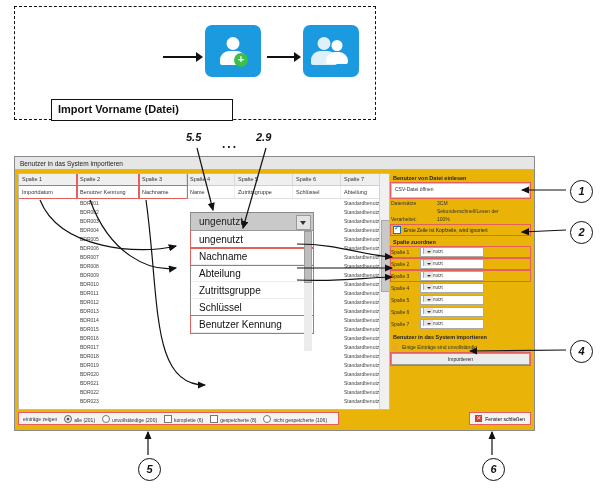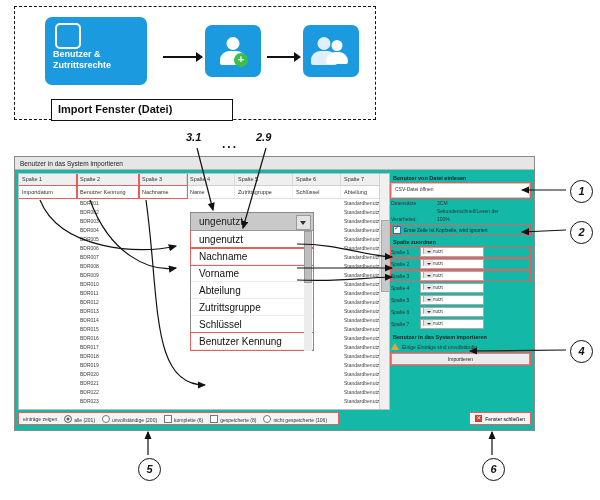--- a/index.html
+++ b/index.html
@@ -22,21 +22,21 @@
   #import-label span{display:block;padding:3px 6px;font-size:11px;font-weight:bold;color:#111;}
 
   
   .person{position:absolute;left:50%;top:50%;transform:translate(-50%,-50%);}
   .p-head{position:absolute;left:50%;top:4px;transform:translateX(-50%);width:13px;height:13px;border-radius:50%;background:#fff;}
   .p-body{position:absolute;left:50%;top:18px;transform:translateX(-50%);width:26px;height:14px;border-radius:9px 9px 2px 2px;background:#fff;}
   .p2{opacity:.85;}
   .plus{position:absolute;right:2px;bottom:2px;width:14px;height:14px;border-radius:50%;background:#3bbf4a;color:#fff;font-size:11px;line-height:13px;text-align:center;font-weight:bold;}
 
   
-  #win{left:14px;top:156px;width:519px;height:273px;background:#14b8a6;border:1px solid #8a8a8a;}
+  #win{left:14px;top:156px;width:519px;height:273px;background:#eab308;border:1px solid #8a8a8a;}
   #win-title{height:13px;background:#e6e6e6;border-bottom:1px solid #b5b5b5;font-size:6.5px;color:#222;padding:3px 0 0 5px;box-sizing:border-box;}
 
   
   #tbl{position:absolute;left:3px;top:16px;width:370px;height:235px;background:#fff;border:1px solid #bdbdbd;overflow:hidden;}
   .hdr-row{display:flex;height:11px;background:#efefef;border-bottom:1px solid #cfcfcf;}
   .hdr-row .c{font-size:5.5px;color:#333;padding:2px 0 0 3px;box-sizing:border-box;border-right:1px solid #d8d8d8;}
   .sub-row{display:flex;height:12px;border-bottom:1px solid #e0e0e0;}
   .sub-row .c{font-size:5.5px;color:#333;padding:3px 0 0 3px;box-sizing:border-box;border-right:1px solid #eee;}
   .c1{width:58px}.c2{width:62px}.c3{width:48px}.c4{width:48px}.c5{width:58px}.c6{width:48px}.c7{width:46px}
   .data-row{display:flex;height:9px;}
@@ -91,27 +91,20 @@
 
   .num-small{position:absolute;font-size:11px;font-weight:bold;font-style:italic;color:#111;}
   .dots{position:absolute;font-size:12px;font-weight:bold;color:#111;letter-spacing:2px;}
 
   svg.overlay{position:absolute;left:0;top:0;width:600px;height:500px;pointer-events:none;}
 </style>
 </head>
 <body>
 
 <div id="top-band" class="abs">
-  <div class="proc-box" id="proc1">
-    <div class="sq"></div>
-    <div class="lbl">
-      <span>Benutzer &amp;</span><br>
-      <span>Zutrittsrechte</span>
-    </div>
-  </div>
   <div class="arrow" id="arr1"></div>
   <div class="proc-box" id="proc2">
     <div class="person">
       <div style="position:relative;width:34px;height:36px;">
         <div class="p-head"></div>
           <div class="p-body"></div>
         <div class="plus">+</div>
       </div>
     </div>
   </div>
@@ -120,21 +113,21 @@
     <div class="person">
       <div style="position:relative;width:36px;height:36px;">
         <div class="p-head p2" style="left:30%;"></div>
           <div class="p-body p2" style="left:30%;"></div>
         <div class="p-head" style="left:66%;top:7px;width:11px;height:11px;"></div>
         <div class="p-body" style="left:66%;top:19px;width:22px;height:12px;"></div>
       </div>
     </div>
   </div>
   <div class="abs" id="import-label">
-    <span>Import Fenster (Datei)</span>
+    <span>Import Vorname (Datei)</span>
   </div>
 </div>
 
 <div id="win" class="abs">
   <div id="win-title">Benutzer in das System importieren</div>
 
   <div id="tbl">
     <div class="hdr-row">
       <div class="c c1 mark">Spalte 1</div>
       <div class="c c2 mark">Spalte 2</div>
@@ -368,21 +361,20 @@
   </div>
 
   <div id="dd">
     <div id="dd-head">
       <div class="t">ungenutzt</div>
       <div class="btn"></div>
     </div>
     <div id="dd-list">
         <div class="dd-item sel">ungenutzt</div>
         <div class="dd-item sel">Nachname</div>
-        <div class="dd-item">Vorname</div>
         <div class="dd-item">Abteilung</div>
         <div class="dd-item">Zutrittsgruppe</div>
         <div class="dd-item">Schlüssel</div>
         <div class="dd-item sel">Benutzer Kennung</div>
       </div>
     <div id="dd-scroll">
         <i></i>
       </div>
   </div>
 
@@ -505,21 +497,21 @@
 
   <path d="M566,230 L522,232" stroke="#111" fill="none" stroke-width="1.2" marker-end="url(#ah)"></path>
 
   <path d="M566,350 L470,351" stroke="#111" fill="none" stroke-width="1.2" marker-end="url(#ah)"></path>
 
   <path d="M148,455 L148,432" stroke="#111" fill="none" stroke-width="1.2" marker-end="url(#ah)"></path>
 
   <path d="M492,455 L492,432" stroke="#111" fill="none" stroke-width="1.2" marker-end="url(#ah)"></path>
 </svg>
 
-<div class="num-small" style="left:186px;top:131px;">3.1</div>
+<div class="num-small" style="left:186px;top:131px;">5.5</div>
 <div class="num-small" style="left:256px;top:131px;">2.9</div>
 <div class="dots" style="left:222px;top:137px;">...</div>
 
 <div class="callout" style="left:570px;top:180px;">1</div>
 <div class="callout" style="left:570px;top:221px;">2</div>
 <div class="callout" style="left:570px;top:340px;">4</div>
 <div class="callout" style="left:138px;top:458px;">5</div>
 <div class="callout" style="left:482px;top:458px;">6</div>
 
 </body></html>

